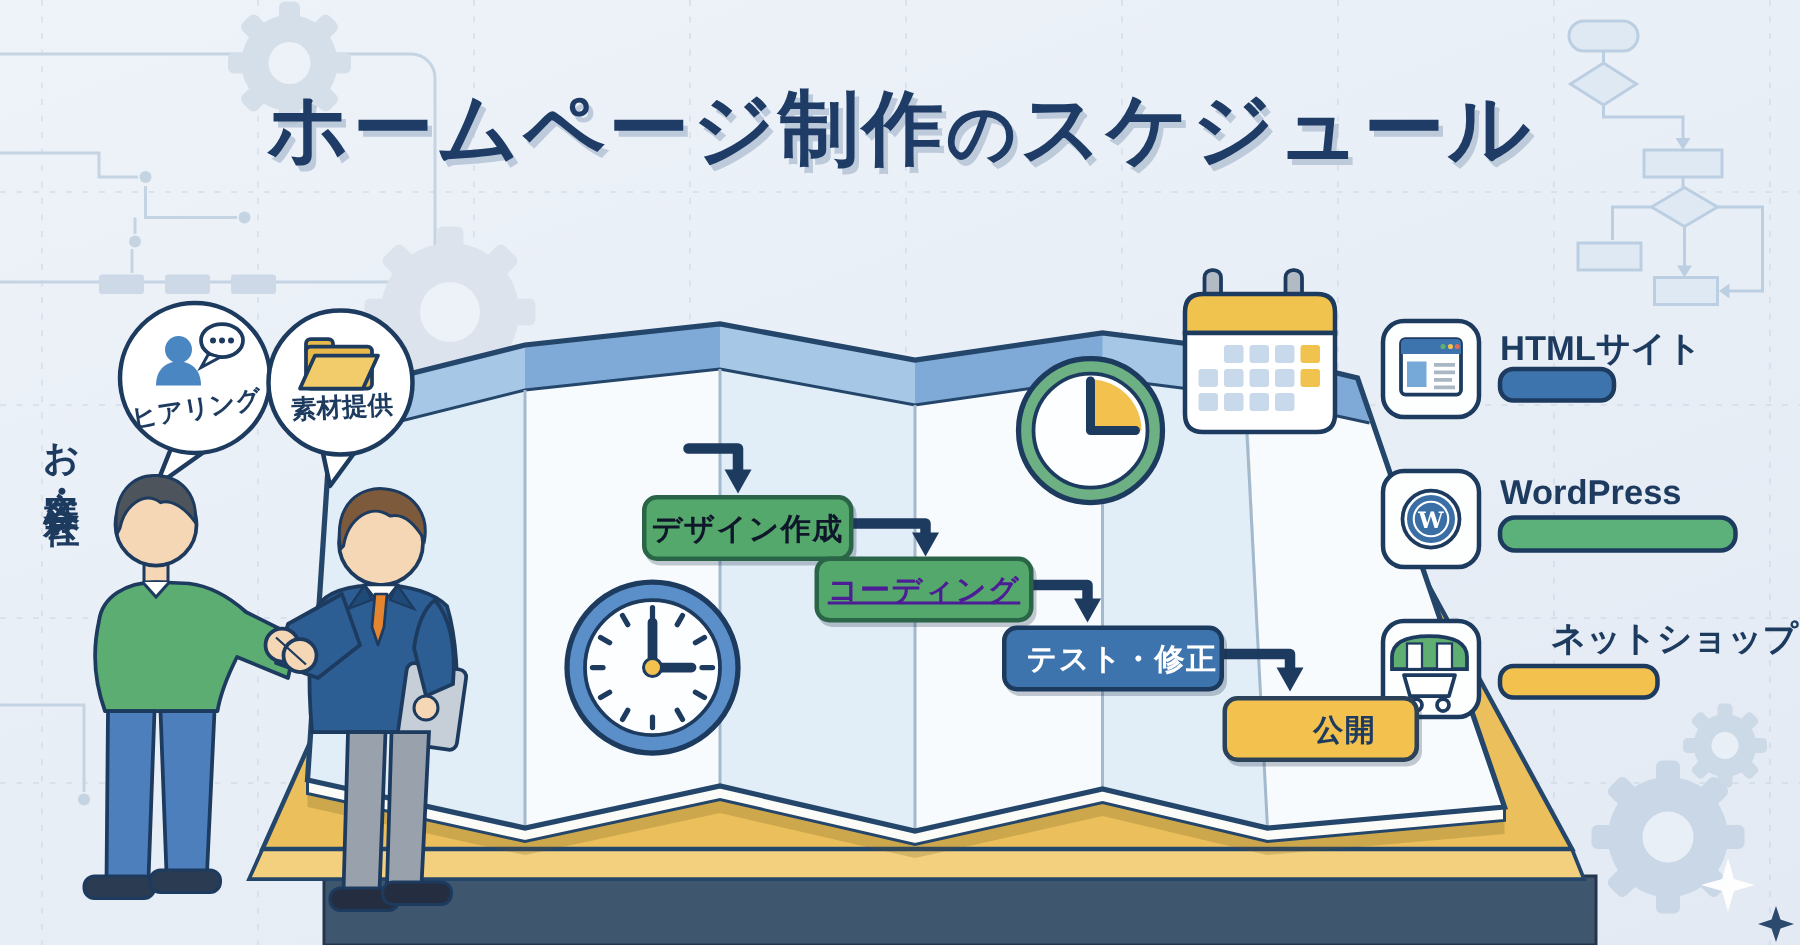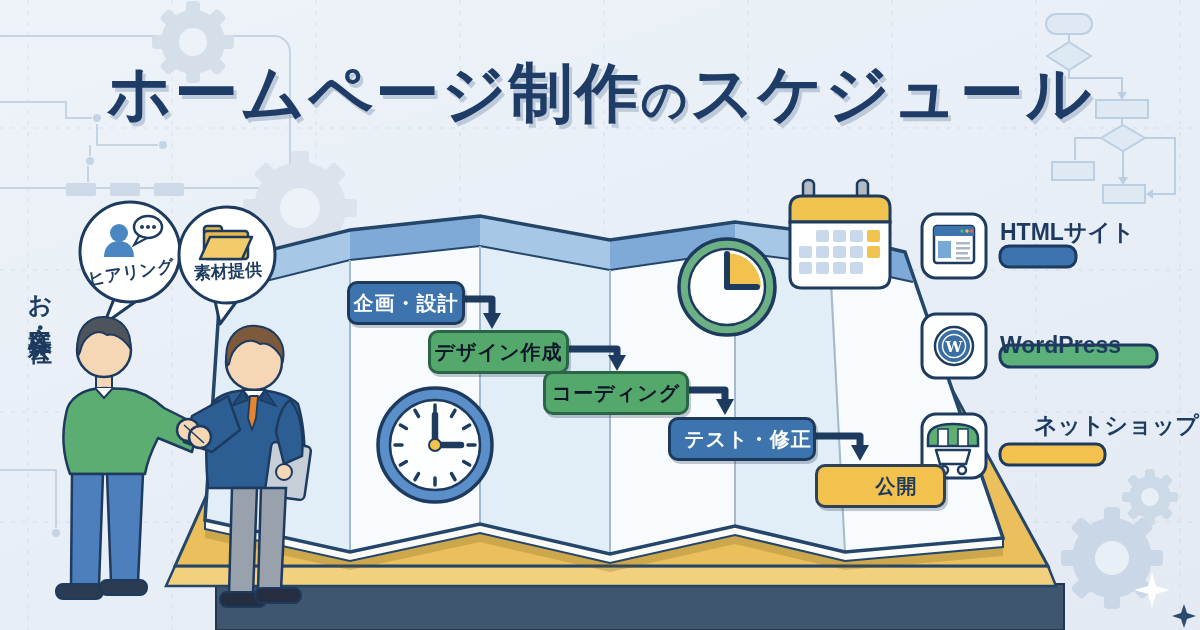--- a/index.html
+++ b/index.html
@@ -4,42 +4,42 @@
 <style>
   html,body{margin:0;padding:0;}
   .canvas{position:relative;width:1200px;height:630px;overflow:hidden;
     background:linear-gradient(160deg,#eef3f9 0%,#e8eef6 55%,#e3eaf3 100%);
     font-family:"Liberation Sans","DejaVu Sans",sans-serif;}
   svg.art{position:absolute;left:0;top:0;width:1200px;height:630px;}
 
   .title{position:absolute;top:50px;left:0;width:100%;text-align:center;color:#1e3c66;
     font-weight:900;letter-spacing:2px;white-space:nowrap;
     text-shadow:3px 4px 0 rgba(165,181,203,.65);}
-  .title .big{font-size:64px;}
+  .title .big{font-size:54px;}
   .title .small{font-size:46px;}
 
   .actors-label{position:absolute;left:24px;top:278px;writing-mode:vertical-rl;text-orientation:upright;
     font-size:24px;font-weight:bold;color:#1d3a5f;letter-spacing:3px;}
 
   .bubble-label{position:absolute;font-size:17px;font-weight:bold;color:#1d3a5f;text-align:center;white-space:nowrap;}
   #bubble-label-0{left:86px;top:261px;width:90px;transform:rotate(-9deg);}
   #bubble-label-1{left:190px;top:260px;width:76px;transform:rotate(-3deg);}
 
   .step{position:absolute;display:flex;align-items:center;justify-content:center;
     border:3px solid #1d3a5f;border-radius:10px;font-weight:bold;font-size:20px;
     letter-spacing:1px;box-shadow:2px 3px 0 rgba(23,44,70,.25);white-space:nowrap;}
   #step-0{left:347px;top:281px;width:112px;height:38px;}
   #step-1{left:428px;top:330px;width:135px;height:38px;}
   #step-2{left:543px;top:371px;width:140px;height:38px;}
   #step-3{left:668px;top:417px;width:130px;height:38px;padding-left:12px;}
   #step-4{left:815px;top:464px;width:93px;height:38px;padding-left:32px;}
 
   .dlabel{position:absolute;font-size:23px;font-weight:bold;color:#1d3a5f;white-space:nowrap;}
   #dlabel-0{left:1000px;top:217px;}
-  #dlabel-1{left:1000px;top:332px;}
+  #dlabel-1{left:1000px;top:315px;}
   #dlabel-2{left:1000px;top:410px;margin-left:34px;}
 </style>
 </head>
 <body>
 
 <div class="canvas">
 
 <svg class="art" viewBox="0 0 1200 630">
 
   <g>
@@ -336,23 +336,22 @@
 
 <div class="title">
   <span class="big">ホームページ制作</span><span class="small">の</span><span class="big">スケジュール</span>
 </div>
 
 <div class="actors-label">お客様・会社</div>
 
 <div class="bubble-label" id="bubble-label-0">ヒアリング</div>
 <div class="bubble-label" id="bubble-label-1">素材提供</div>
 
-<div class="step" id="step-0" style="background: rgb(61, 116, 173); border-color: rgb(27, 58, 94); color: rgb(255, 255, 255);">企画・設計</div>
 <div class="step" id="step-1" style="background: rgb(85, 168, 107); border-color: rgb(42, 101, 71); color: #0f172a;">デザイン作成</div>
-<div class="step" id="step-2" style="background: rgb(85, 168, 107); border-color: rgb(42, 101, 71); color: #0f172a;">コーディング</div>
+<div class="step" id="step-2" style="background: rgb(85, 168, 107); border-color: rgb(42, 101, 71); color: #4c1d95; text-decoration: underline;">コーディング</div>
 <div class="step" id="step-3" style="background: rgb(61, 116, 173); border-color: rgb(27, 58, 94); color: rgb(255, 255, 255);">テスト・修正</div>
 <div class="step" id="step-4" style="background: rgb(242, 193, 78); border-color: rgb(44, 66, 88); color: rgb(29, 58, 95);">公開</div>
 
 <div class="dlabel" id="dlabel-0">HTMLサイト</div>
 <div class="dlabel" id="dlabel-1">WordPress</div>
 <div class="dlabel" id="dlabel-2">ネットショップ</div>
 
 </div>
 
 </body></html>

